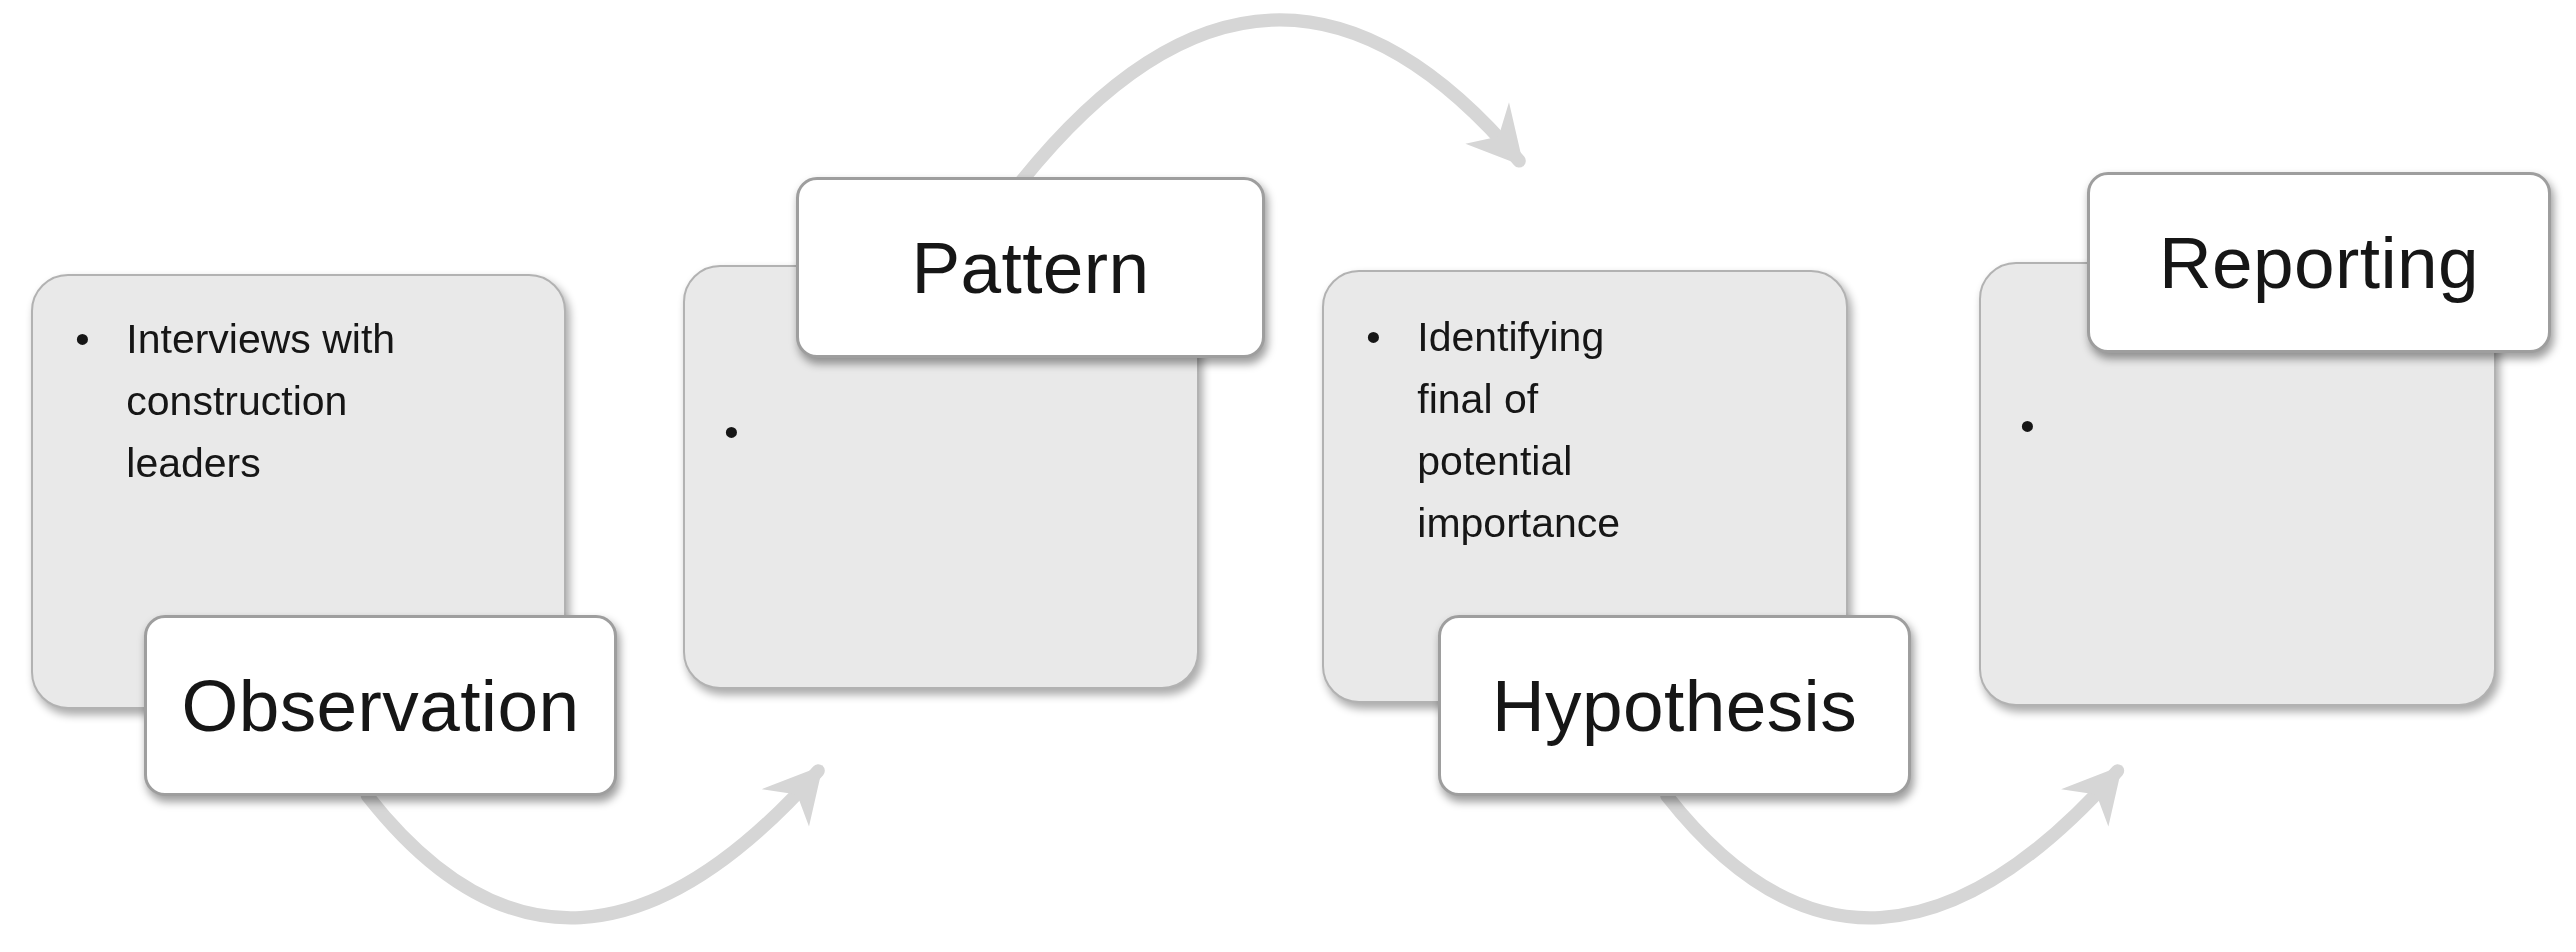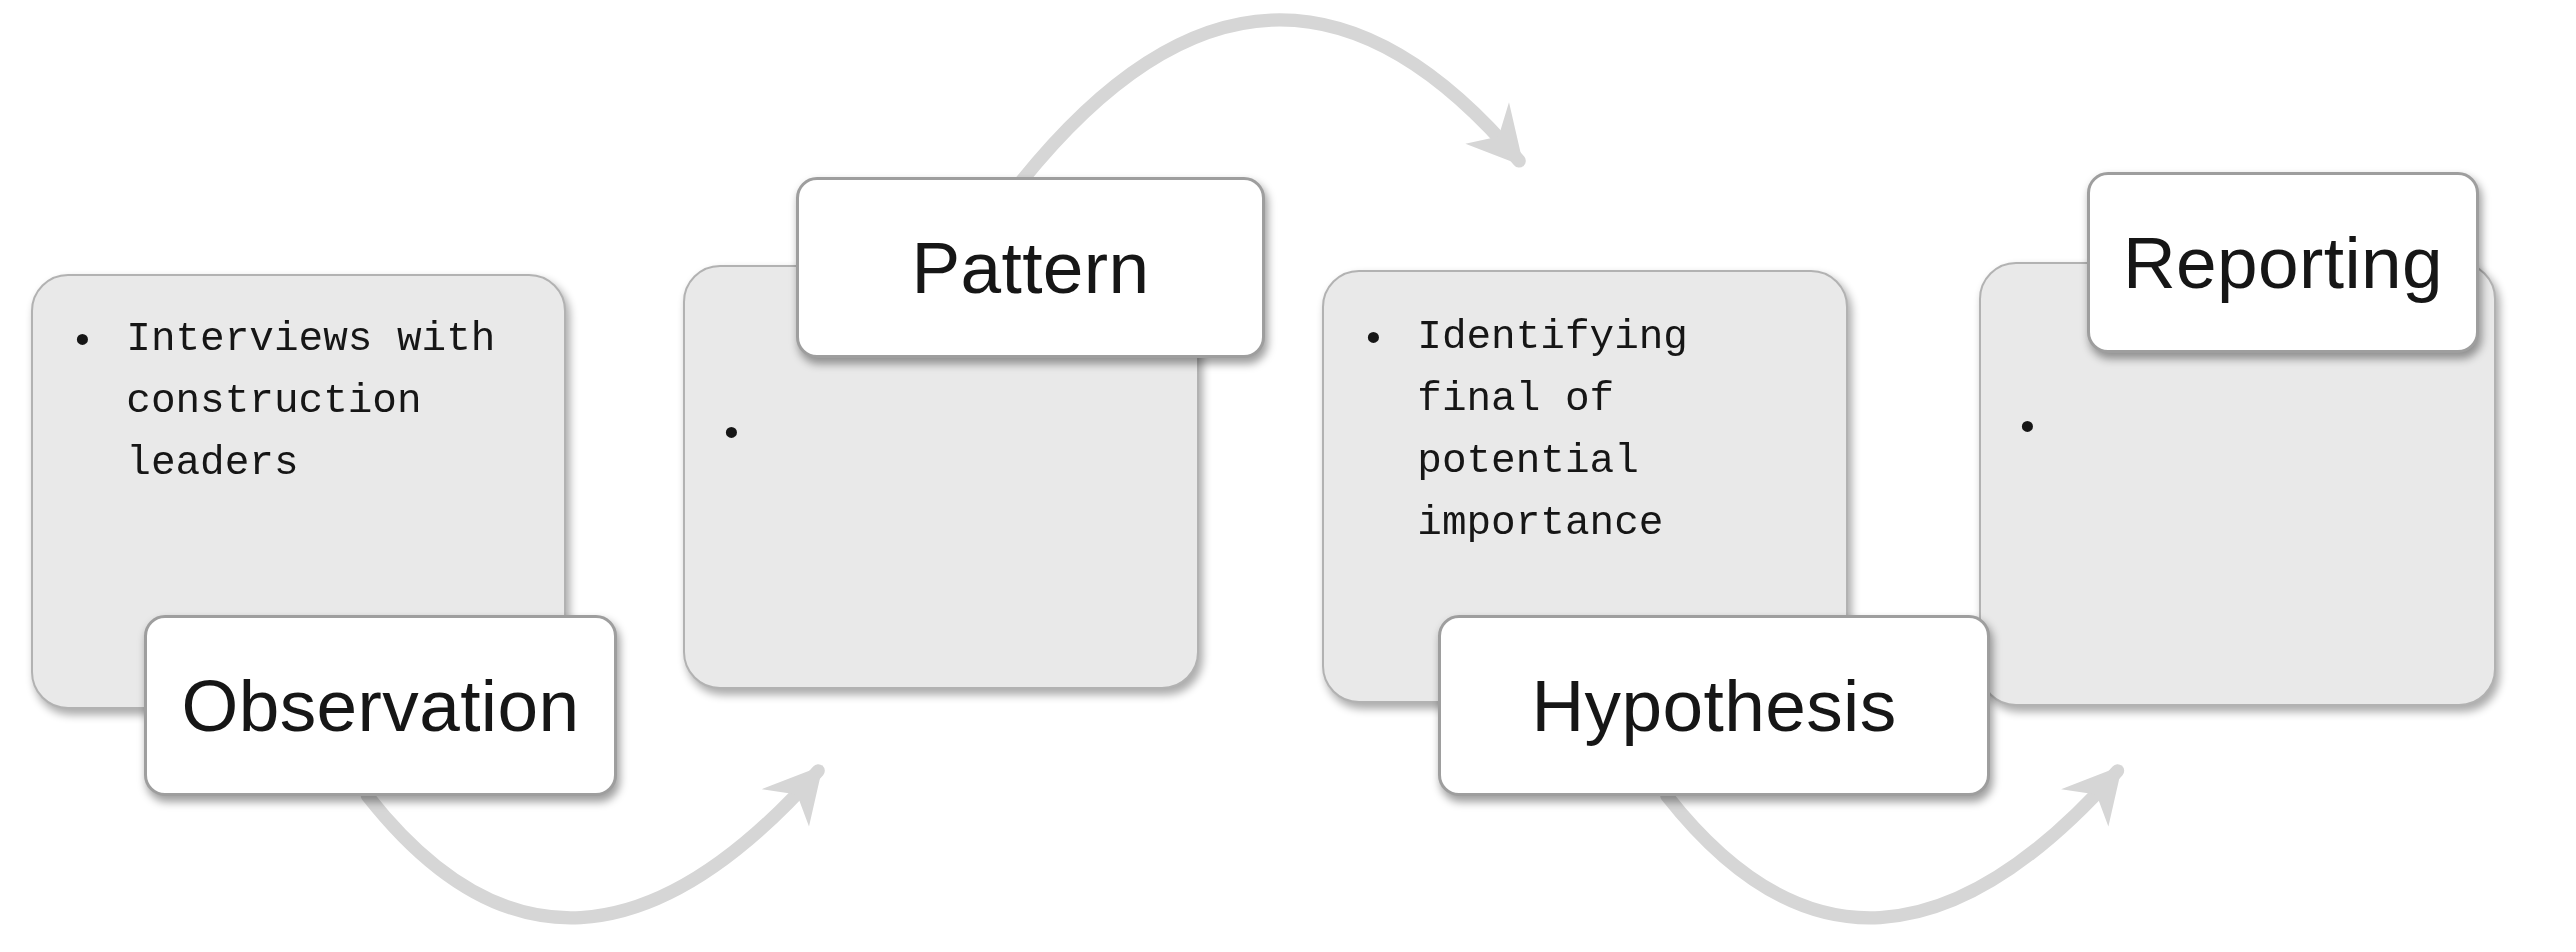--- a/index.html
+++ b/index.html
@@ -48,21 +48,20 @@
     line-height: 62px;
   }
   .bullet-dot {
     flex: 0 0 51px;
     text-align: left;
     padding-left: 5.3px;
   }
   .bullet-text {
     flex: 1 1 auto;
     white-space: pre-line;
-    font-family: Liberation Mono, monospace;
   }
   .label-box {
     position: absolute;
     z-index: 2;
     background: var(--c-label_fill, #ffffff);
     border: 3.5px solid var(--c-label_border, #9e9e9e);
     border-radius: 21px;
     box-shadow: 2.7px 5.3px 8px rgba(0,0,0,0.38);
     box-sizing: border-box;
     display: flex;
@@ -73,22 +72,22 @@
     letter-spacing: 0.4px;
   }
   
   #box-observation { left: 31px;   top: 274px; width: 535px; height: 435px; padding: 32px 25px 0 37px; }
   #box-pattern     { left: 683px;  top: 265px; width: 516px; height: 424px; padding: 134px 19.5px 0 34px; }
   #box-hypothesis  { left: 1322px; top: 270px; width: 526px; height: 433px; padding: 34px 21px 0 37px; }
   #box-reporting   { left: 1979px; top: 262px; width: 517px; height: 444px; padding: 131px 16px 0 34px; }
   
   #label-observation { left: 144px;  top: 615px; width: 473px; height: 181px; }
   #label-pattern     { left: 796px;  top: 177px; width: 469px; height: 181px; }
-  #label-hypothesis  { left: 1438px; top: 615px; width: 552px; height: 181px; }
-  #label-reporting   { left: 2087px; top: 172px; width: 392px; height: 181px; }
+  #label-hypothesis  { left: 1438px; top: 615px; width: 473px; height: 181px; }
+  #label-reporting   { left: 2087px; top: 172px; width: 464px; height: 181px; }
 </style>
 </head>
 <body>
 
 <div class="canvas">
 
   <svg class="arrow-layer" viewBox="0 0 2913 1077" xmlns="http://www.w3.org/2000/svg">
     <defs>
       <marker id="arrow-head" markerUnits="userSpaceOnUse" markerWidth="96" markerHeight="96" refX="62" refY="40" orient="auto">
         <path class="arrowhead-fill" d="M4,6 L70,40 L8,74 L26,40 Z"></path>

